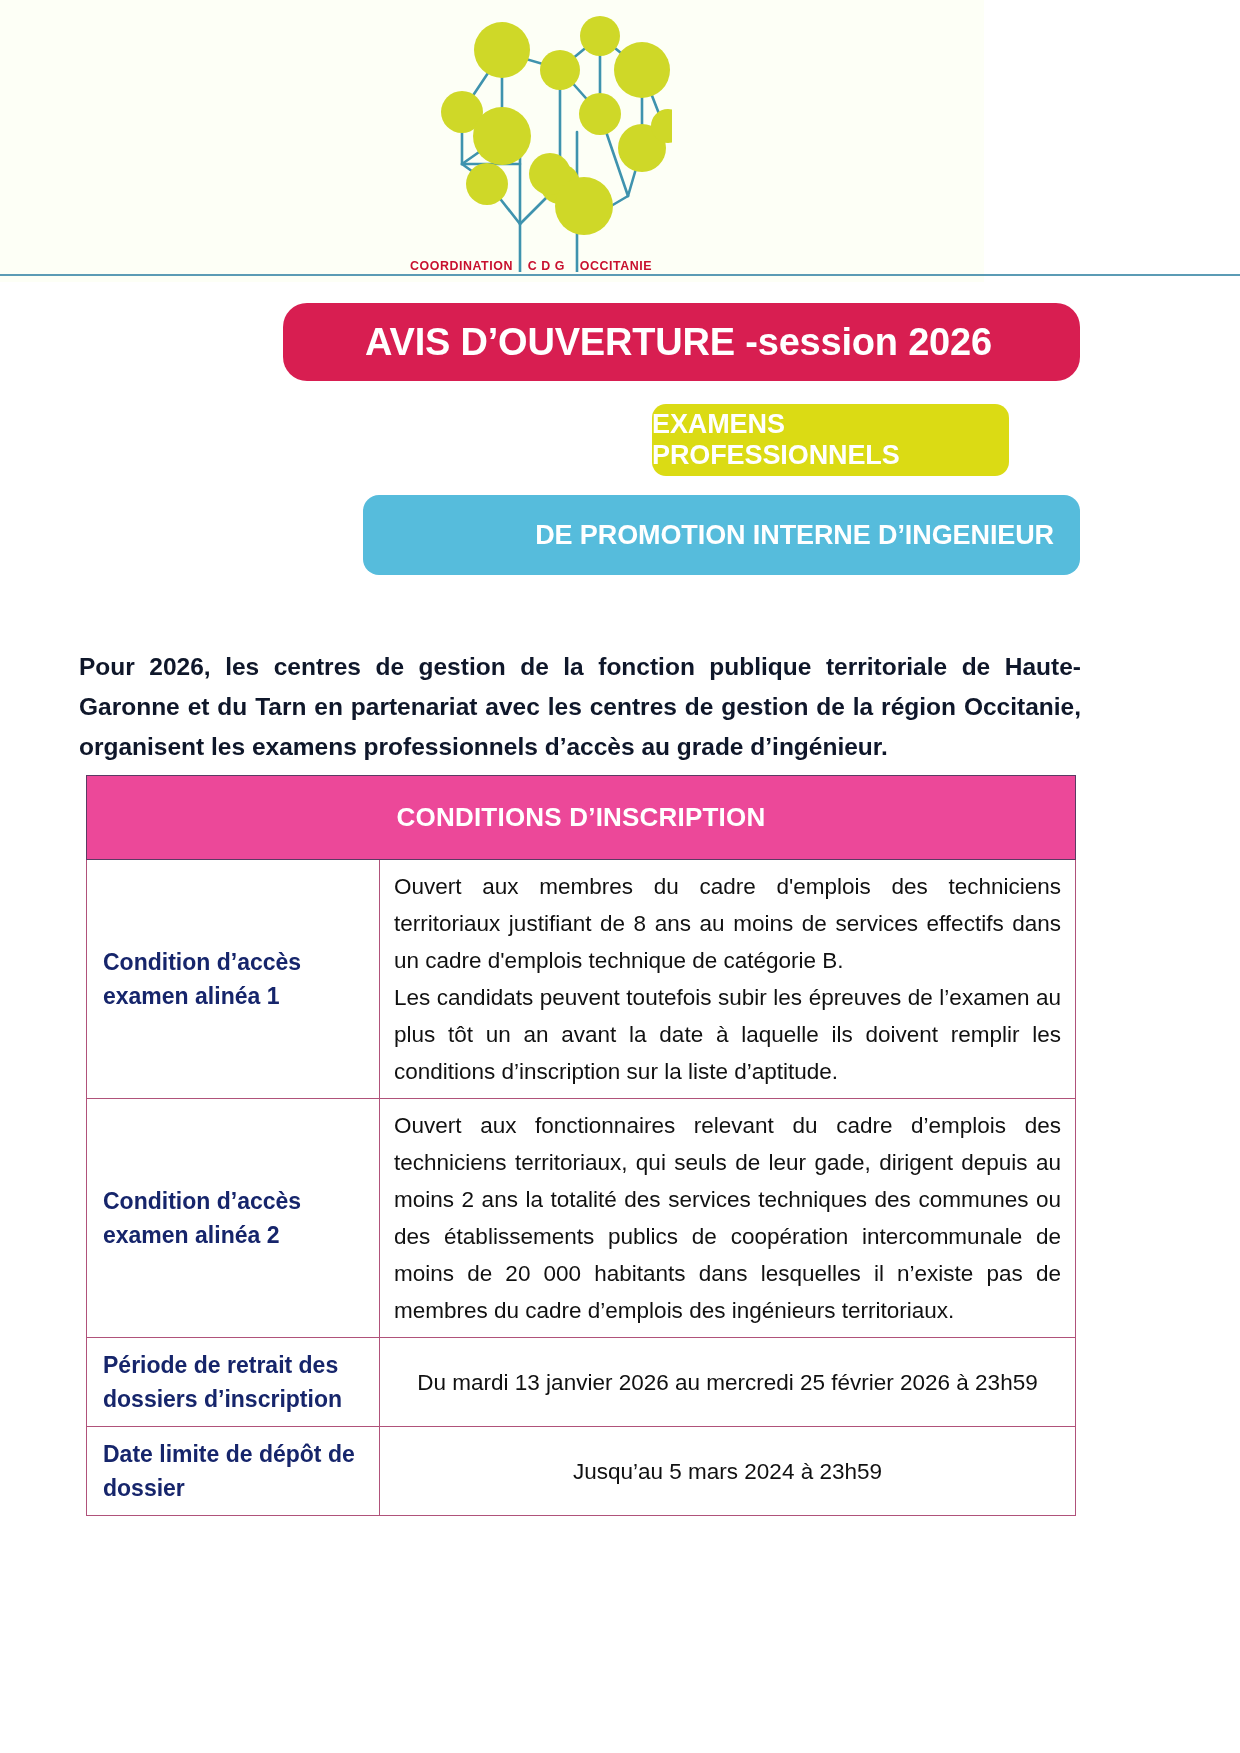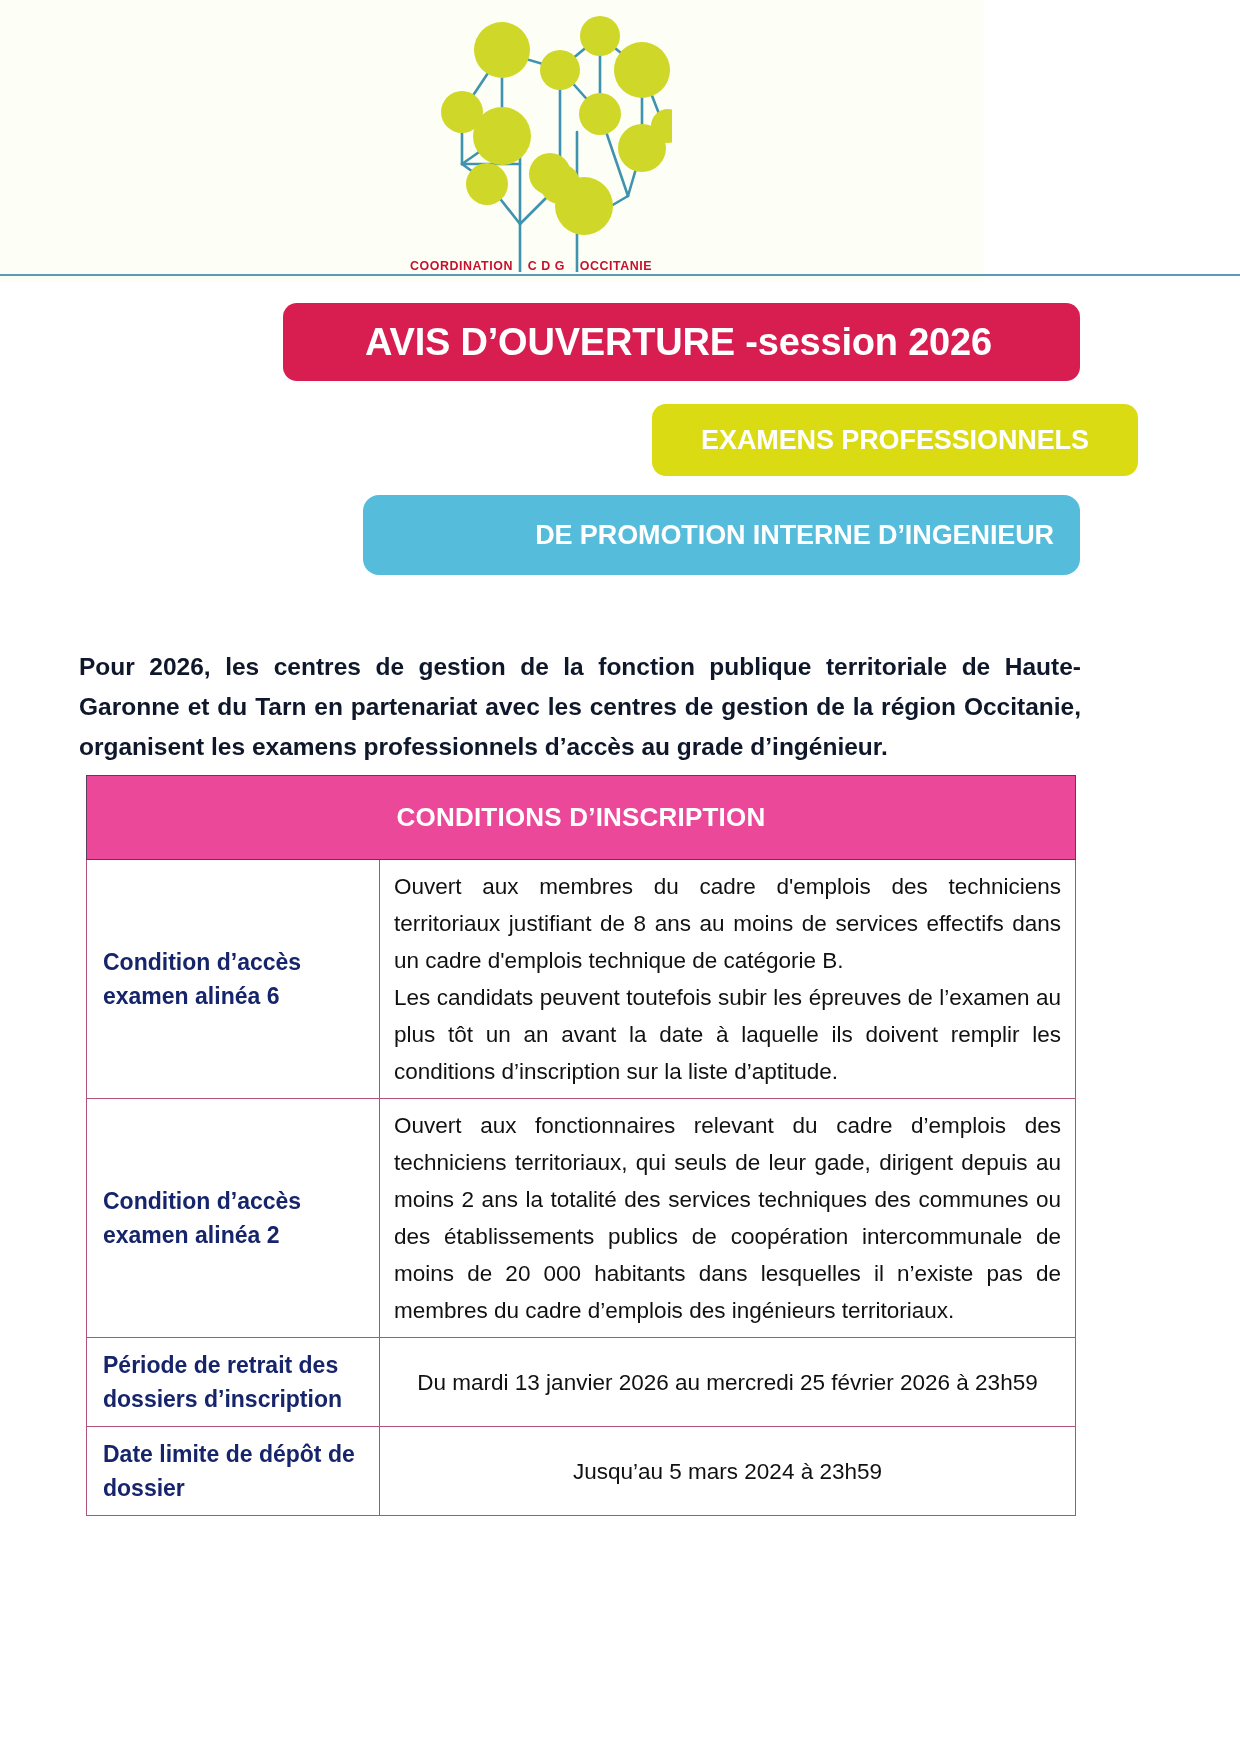--- a/index.html
+++ b/index.html
@@ -76,30 +76,30 @@
     font-weight: bold;
     box-sizing: border-box;
     font-family: "Liberation Sans", sans-serif;
   }
   .banner-1 {
     left: 283px;
     top: 303px;
     width: 797px;
     height: 78px;
     background: #d81e51;
-    border-radius: 14px;
+    border-radius: 24px;
     justify-content: center;
     font-size: 38px;
     letter-spacing: -0.2px;
     padding-right: 6px;
   }
   .banner-2 {
     left: 652px;
     top: 404px;
-    width: 486px;
+    width: 357px;
     height: 72px;
     background: #dbdb14;
     border-radius: 14px;
     justify-content: center;
     font-size: 27px;
     letter-spacing: -0.1px;
   }
   .banner-3 {
     left: 363px;
     top: 495px;
@@ -260,21 +260,21 @@
       <col class="col-label">
       <col class="col-value">
     </colgroup>
     <thead>
       <tr>
         <th class="thead-cell" colspan="2">CONDITIONS D’INSCRIPTION</th>
       </tr>
     </thead>
     <tbody>
       <tr>
-        <td class="label-cell">Condition d’accès examen alinéa 6</td>
+        <td class="label-cell">Condition d’accès examen alinéa 1</td>
         <td class="value-cell">
           <p>Ouvert aux membres du cadre d'emplois des techniciens territoriaux justifiant de 8 ans au moins de services effectifs dans un cadre d'emplois technique de catégorie B.</p>
           <p>Les candidats peuvent toutefois subir les épreuves de l’examen au plus tôt un an avant la date à laquelle ils doivent remplir les conditions d’inscription sur la liste d’aptitude.</p>
         </td>
       </tr>
 
       <tr>
         <td class="label-cell">Condition d’accès examen alinéa 2</td>
         <td class="value-cell">
           <p>Ouvert aux fonctionnaires relevant du cadre d’emplois des techniciens territoriaux, qui seuls de leur gade, dirigent depuis au moins 2 ans la totalité des services techniques des communes ou des établissements publics de coopération intercommunale de moins de 20 000 habitants dans lesquelles il n’existe pas de membres du cadre d’emplois des ingénieurs territoriaux.</p>

